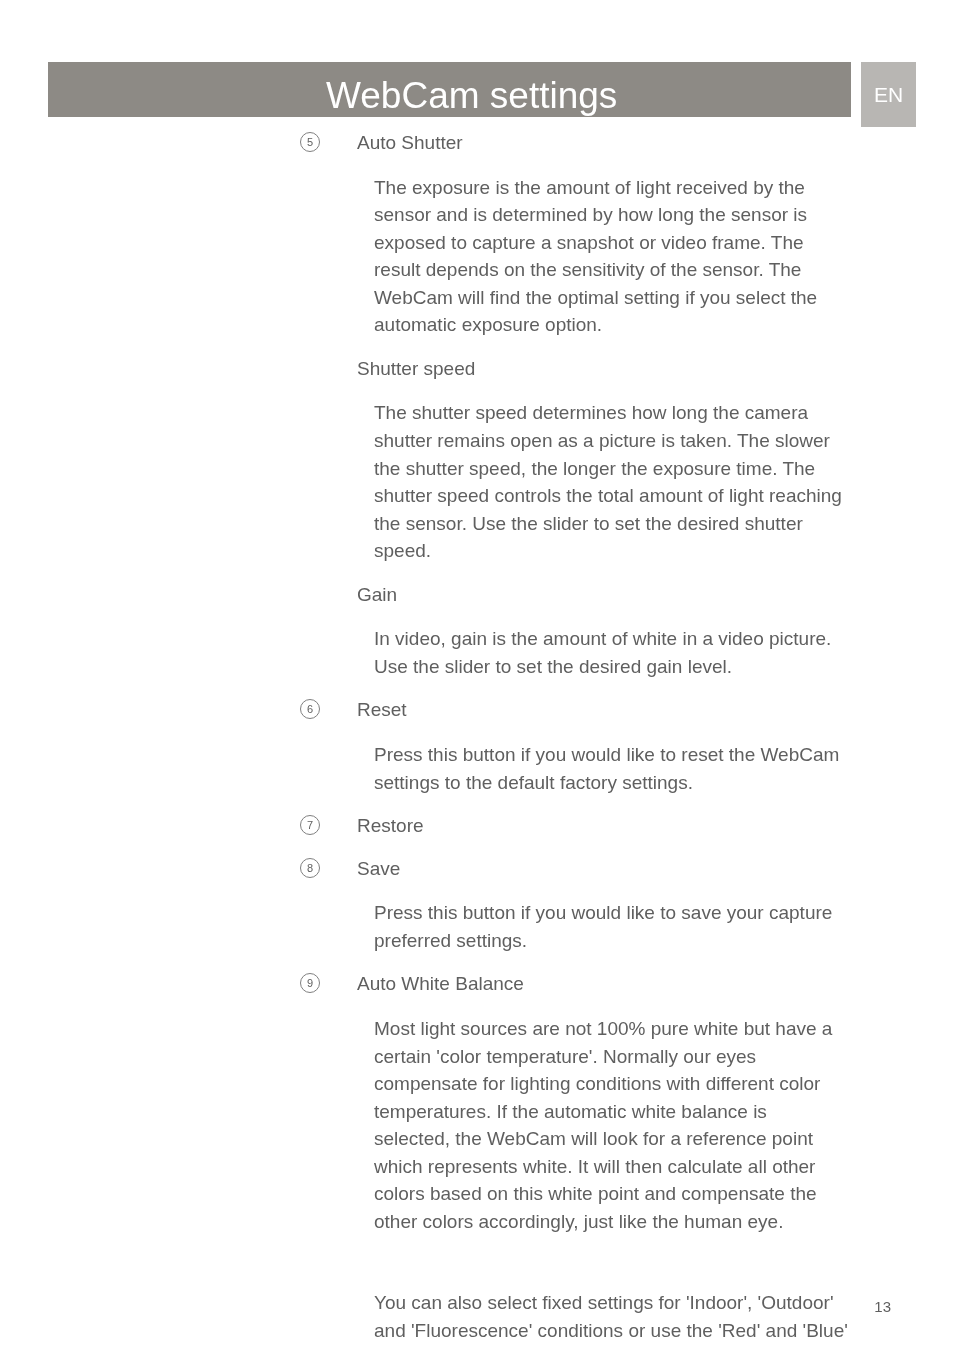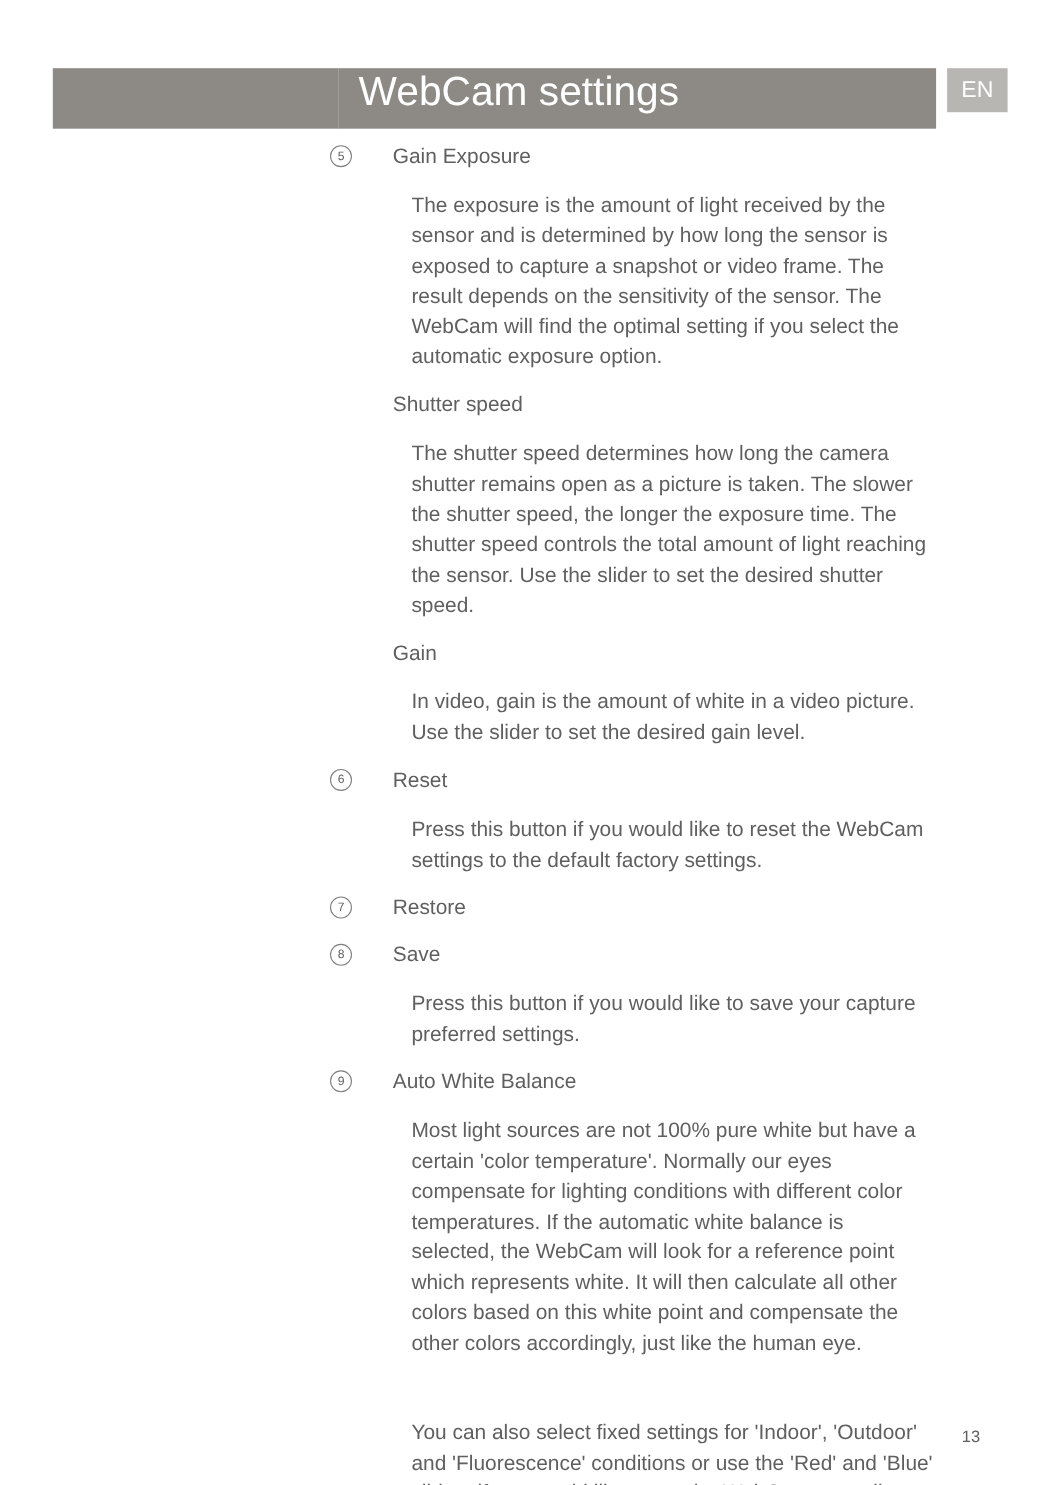--- a/index.html
+++ b/index.html
@@ -26,36 +26,36 @@
     background: #8d8a85;
   }
   .title-bar {
     position: absolute;
     left: 308px;
     top: 62px;
     width: 543px;
     height: 55px;
     background: #8d8a85;
     display: flex;
-    align-items: flex-start;
+    align-items: flex-end;
     padding-left: 18px;
     box-sizing: border-box;
   }
   .title-bar .title {
     color: #ffffff;
     font-size: 37px;
     font-weight: 300;
     letter-spacing: 0px;
   }
   .lang-box {
     position: absolute;
     left: 861px;
     top: 62px;
     width: 55px;
-    height: 40px;
+    height: 65px;
     background: #b8b6b3;
     display: flex;
     align-items: center;
     justify-content: center;
   }
   .lang-box span {
     color: #ffffff;
     font-size: 21px;
     font-weight: 300;
   }
@@ -131,21 +131,21 @@
 
   <div class="lang-box">
     <span>EN</span>
   </div>
 
   <div class="content">
 
     <div class="item">
       <div class="marker">5</div>
       <div class="body">
-        <div class="h">Gain Exposure</div>
+        <div class="h">Auto Shutter</div>
         <p class="p">The exposure is the amount of light received by the sensor and is determined by how long the sensor is exposed to capture a snapshot or video frame. The result depends on the sensitivity of the sensor. The WebCam will find the optimal setting if you select the automatic exposure option.</p>
         <div class="sub-h">Shutter speed</div>
         <p class="p">The shutter speed determines how long the camera shutter remains open as a picture is taken. The slower the shutter speed, the longer the exposure time. The shutter speed controls the total amount of light reaching the sensor. Use the slider to set the desired shutter speed.</p>
         <div class="sub-h">Gain</div>
         <p class="p">In video, gain is the amount of white in a video picture. Use the slider to set the desired gain level.</p>
       </div>
     </div>
 
     <div class="item">
       <div class="marker">6</div>

